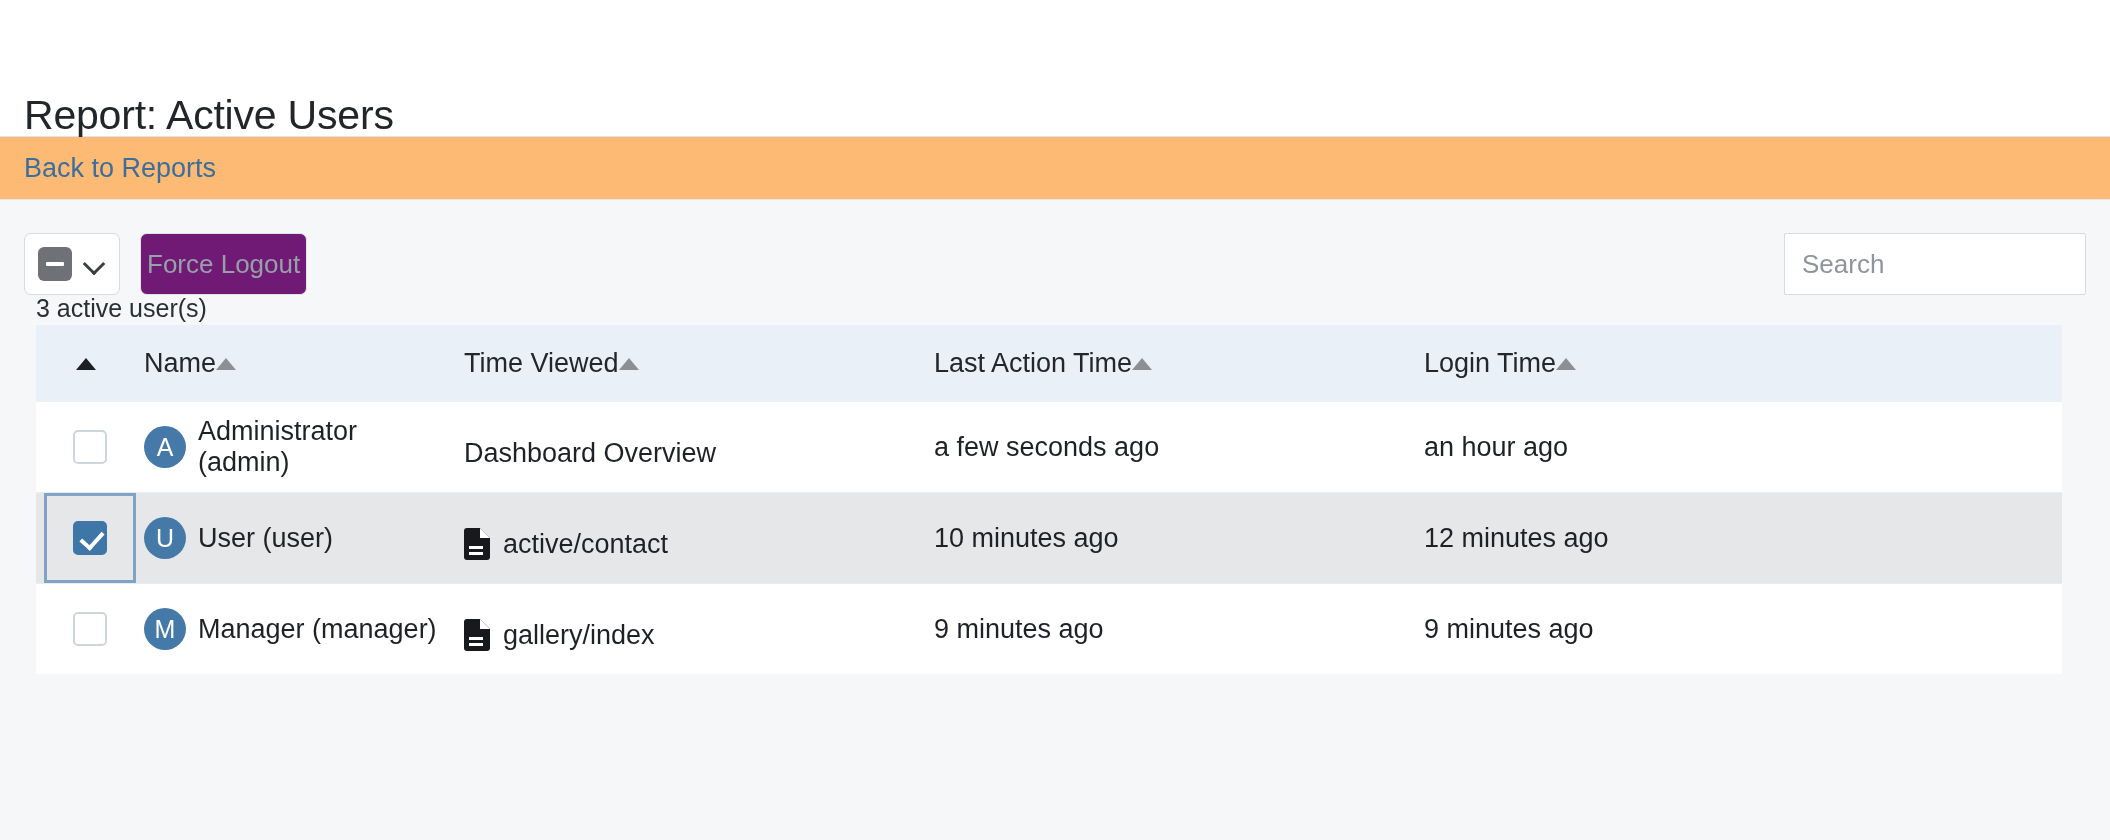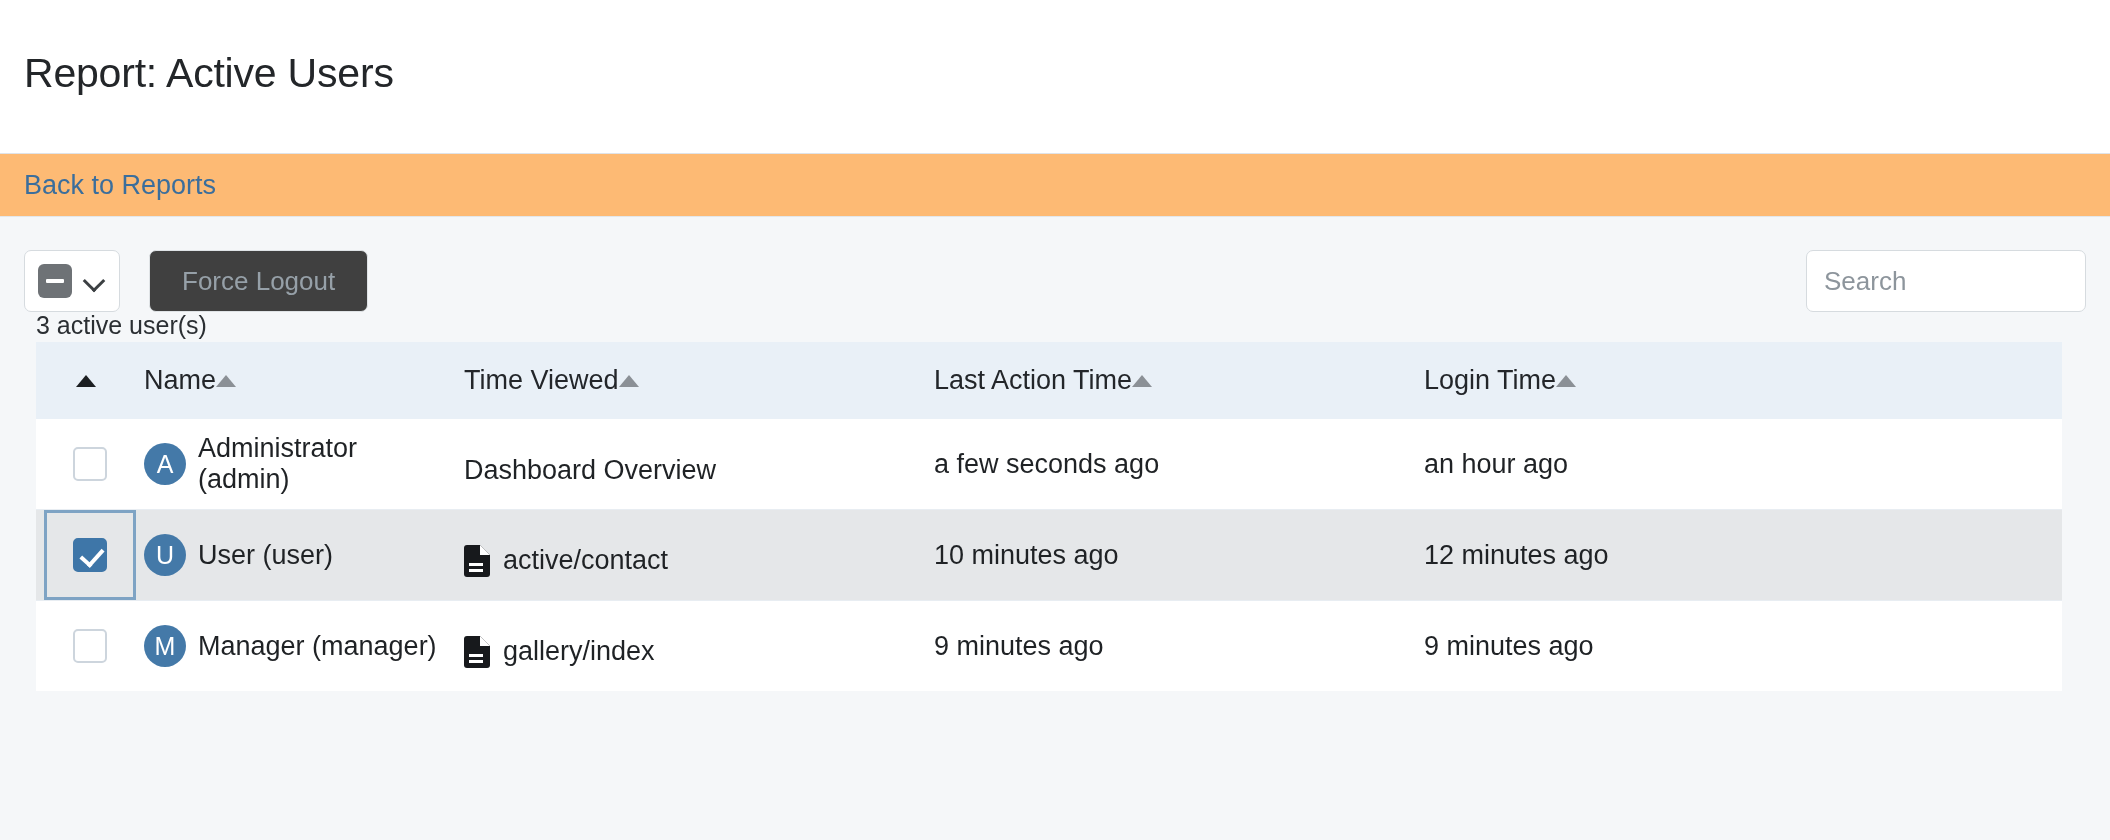--- a/index.html
+++ b/index.html
@@ -7,24 +7,24 @@
     margin: 0; padding: 0;
     width: 2110px; height: 840px;
     background: #f5f7f9;
     font-family: "Liberation Sans", sans-serif;
     -webkit-font-smoothing: antialiased;
   }
 
   
   .title-band {
     background: #ffffff;
-    height: 154px;
+    height: 137px;
     border-bottom: 1px solid #dfe3e8;
     display: flex;
-    align-items: center;
+    align-items: flex-end;
     padding: 0 24px;
   }
   .page-title {
     font-size: 41px;
     font-weight: 400;
     color: #232629;
     letter-spacing: -0.2px;
     line-height: 1;
     margin-top: -6px;
   }
@@ -93,34 +93,34 @@
   .chevron-down::before {
     content: "";
     position: absolute;
     left: 2px; top: 3px;
     width: 13px; height: 13px;
     border-right: 3.5px solid #3c4043;
     border-bottom: 3.5px solid #3c4043;
     transform: rotate(45deg);
   }
   .force-logout-btn {
-    margin-left: 29px;
-    padding: 0 32px;
+    margin-left: 20px;
+    padding: 0 6px;
     font-size: 26px;
     color: #96a0a8;
-    background: #404040;
+    background: #701a75;
     border-color: #dfe3e6;
     cursor: default;
   }
   .search-wrap { margin-left: auto; }
   .search-input {
-    width: 280px;
+    width: 302px;
     height: 62px;
     border: 1px solid #d6dbdf;
-    border-radius: 7px;
+    border-radius: 2px;
     background: #ffffff;
     font-size: 26px;
     color: #3c4043;
     padding: 0 17px;
     font-family: "Liberation Sans", sans-serif;
     outline: none;
   }
   .search-input::placeholder { color: #8d959c; }
 
   
@@ -217,21 +217,21 @@
   .avatar {
     width: 42px; height: 42px;
     border-radius: 50%;
     background: #4479a8;
     color: #ffffff;
     font-size: 25px;
     display: flex; align-items: center; justify-content: center;
     flex: 0 0 auto;
     line-height: 1;
   }
-  .viewed-cell { display: flex; align-items: flex-start; gap: 13px; margin-top: 12px; }
+  .viewed-cell { display: flex; align-items: center; gap: 13px; margin-top: 12px; }
   .doc-icon { flex: 0 0 auto; display: block; }
 </style>
 </head>
 <body>
 
 <div class="title-band">
   <div class="page-title">Report: Active Users</div>
 </div>
 
 <div class="back-bar">

